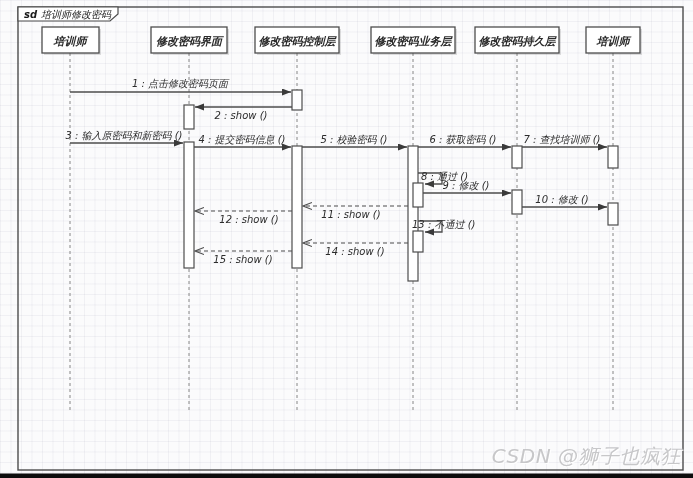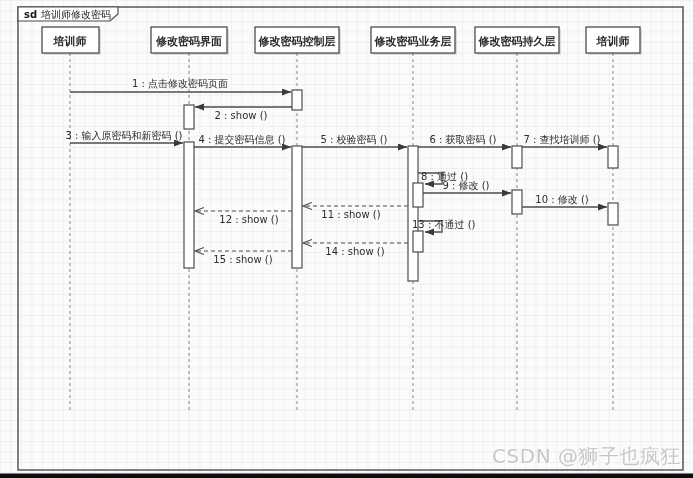--- a/index.html
+++ b/index.html
@@ -4,20 +4,21 @@
 <style>
   html,body{margin:0;padding:0;}
   body{font-family:"DejaVu Sans","Liberation Sans",sans-serif;}
   #canvas{
     position:relative;width:693px;height:478px;overflow:hidden;
     background-color:#fbfbfc;
     background-image:
       linear-gradient(to right, rgba(130,130,160,0.09) 1px, transparent 1px),
       linear-gradient(to bottom, rgba(130,130,160,0.09) 1px, transparent 1px);
     background-size:10.5px 10.5px;
+    font-style:italic;
   }
   svg{position:absolute;left:0;top:0;}
   .head-label{font-size:11px;font-weight:600;fill:#2b2b2b;}
   .msg-label{font-size:10px;fill:#2b2b2b;}
   .tab-kw{font-size:10px;font-weight:bold;fill:#1a1a1a;}
   .tab-title{font-size:10px;fill:#1a1a1a;}
   .wm{font-size:20px;fill:#c7c7c9;letter-spacing:0.5px;text-shadow:1px 1px 0 #ffffff;}
   .solid{stroke:#4d4d4d;stroke-width:1.3;fill:none;}
   .ret{stroke:#4d4d4d;stroke-width:1.1;fill:none;stroke-dasharray:4,3;}
   .life{stroke:#9a9a9a;stroke-width:1.2;fill:none;stroke-dasharray:3,3;}

